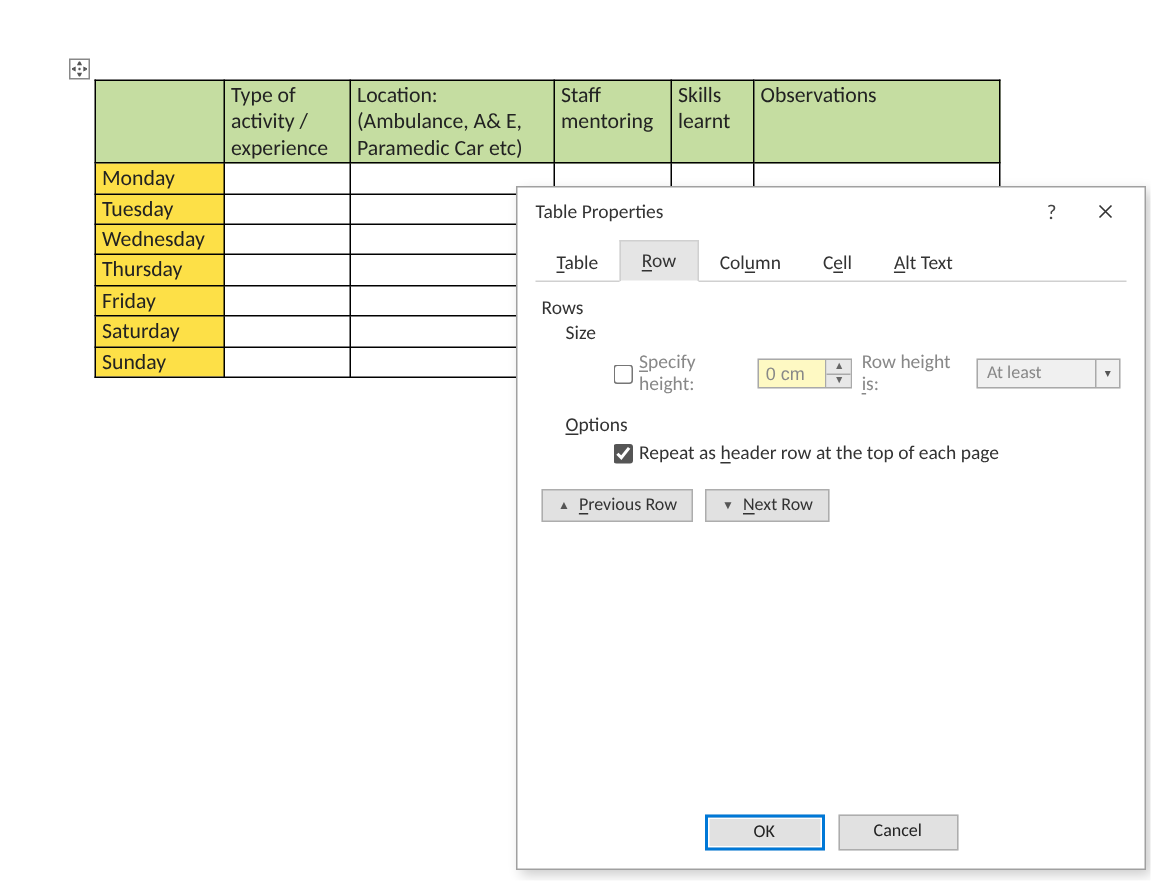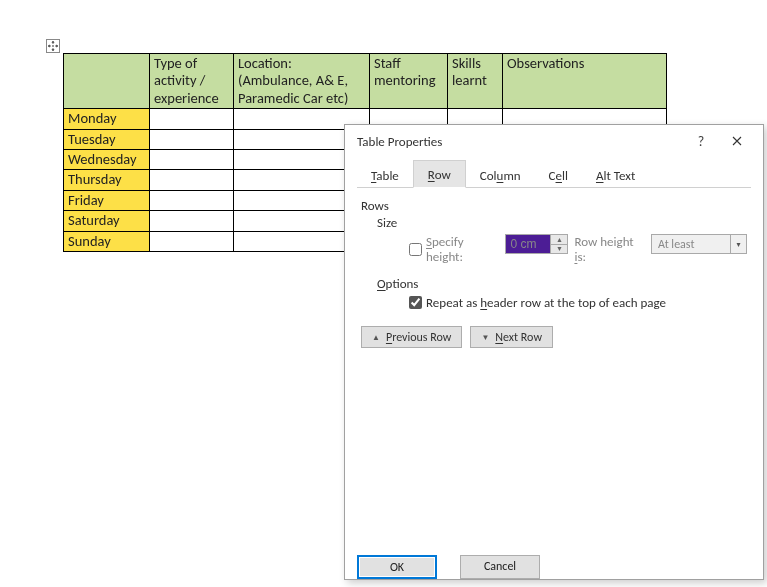--- a/index.html
+++ b/index.html
@@ -139,21 +139,21 @@
     .section-label {
       font-size: 13px;
       color: #333;
       margin-bottom: 2px;
     }
     .indent1 { margin-left: 16px; }
     .indent2 { margin-left: 48px; }
 
     .row {
       display: flex;
-      align-items: flex-start;
+      align-items: center;
       gap: 6px;
       margin-top: 4px;
     }
     input[type=checkbox] {
       width: 13px;
       height: 13px;
       margin: 0 4px 0 0;
       accent-color: #555;
     }
     .cbwrap {
@@ -170,21 +170,21 @@
       align-items: stretch;
       border: 1px solid #a9a9a9;
       height: 20px;
       background: #f4f4f4;
     }
     .spinner input {
       width: 44px;
       border: none;
       padding: 0 4px;
       font-size: 12px;
-      background: #4c1d95;
+      background: #fef9c3;
       color: #888;
     }
     .spinbtns {
       display: flex;
       flex-direction: column;
       border-left: 1px solid #a9a9a9;
     }
     .spinbtn {
       width: 16px;
       flex: 1;
@@ -242,24 +242,24 @@
       cursor: default;
     }
     .nav-btn .tri {
       font-size: 8px;
       color: #555;
     }
 
     
     .dialog-footer {
       border-top: none;
-      padding: 8px 12px 0 12px;
-      display: flex;
-      justify-content: flex-start;
-      gap: 23px;
+      padding: 8px 12px 12px 12px;
+      display: flex;
+      justify-content: center;
+      gap: 9px;
     }
     .footer-btn {
       min-width: 80px;
       padding: 3px 12px;
       background: #e1e1e1;
       border: 1px solid #adadad;
       font-size: 12px;
       cursor: default;
       text-align: center;
     }

